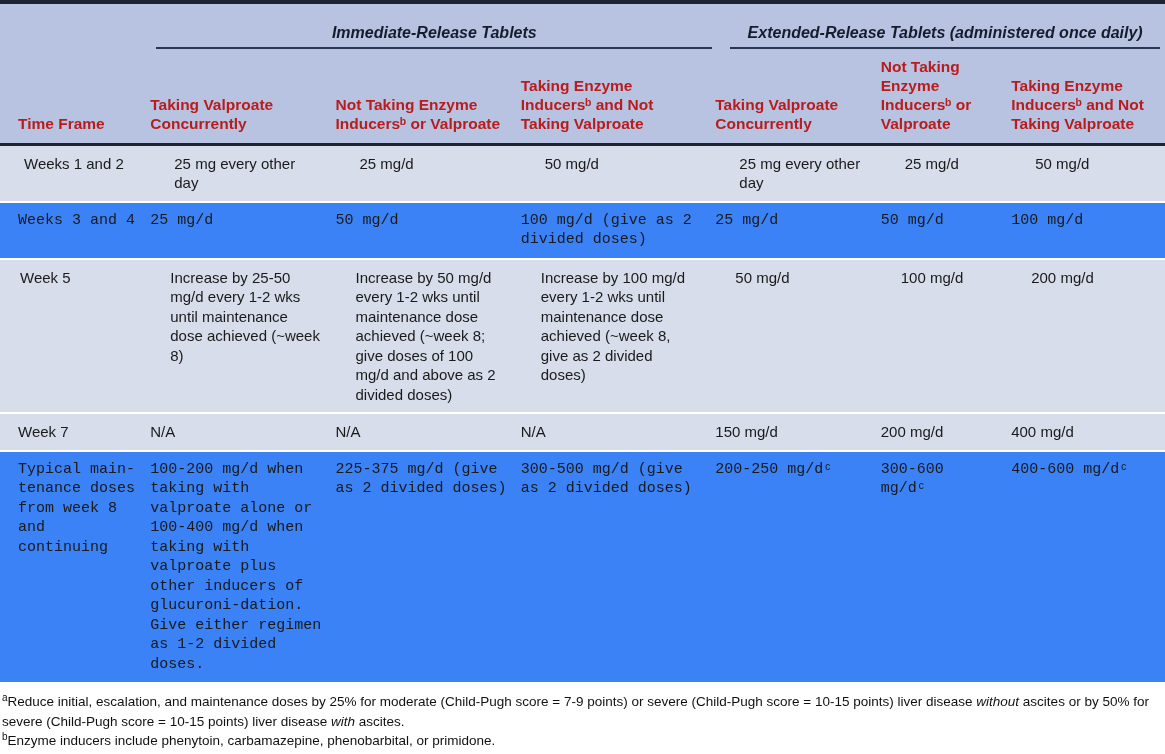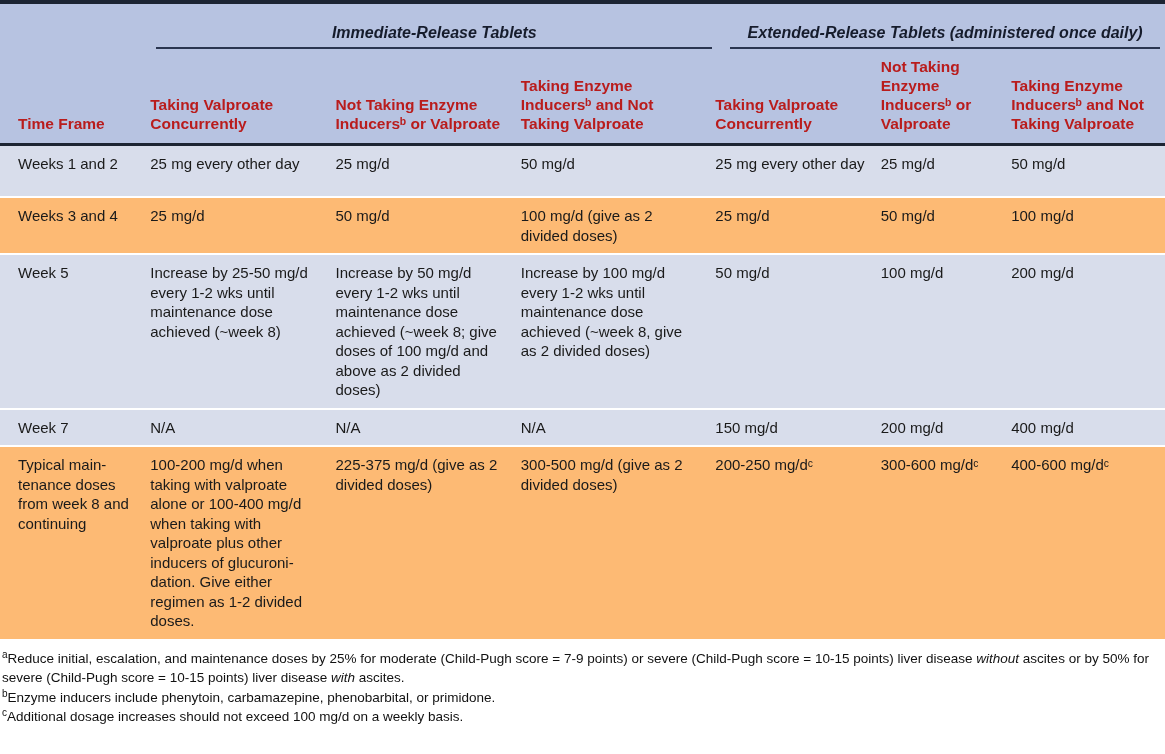--- a/index.html
+++ b/index.html
@@ -51,24 +51,24 @@
     vertical-align: top;
     text-align: left;
     font-weight: normal;
     font-size: 15px;
     line-height: 1.3;
     padding: 8px 14px 8px 0;
     border-bottom: 2px solid #ffffff;
   }
   tbody th.cell { padding-left: 18px; padding-right: 8px; }
   tr.row-dark  { background: #d8ddeb; }
-  tr.row-light { background: #fdba74; }
-  tbody tr:nth-child(1) .cell { height: 53px; }
+  tr.row-light { background: #3b82f6; font-family: Liberation Mono, monospace; }
+  tbody tr:nth-child(1) .cell { height: 53px; padding-left: 24px; }
   tbody tr:nth-child(2) .cell { height: 48px; }
-  tbody tr:nth-child(3) .cell { height: 149px; }
+  tbody tr:nth-child(3) .cell { height: 149px; padding-left: 20px; }
   tbody tr:nth-child(4) .cell { height: 30px; }
   tbody tr:nth-child(5) .cell { height: 30px; }
   tbody tr:nth-child(6) .cell { height: 200px; }
   
   .footnotes {
     padding: 8px 6px 4px 2px;
     font-size: 13.5px;
     line-height: 1.45;
     color: #111111;
   }

